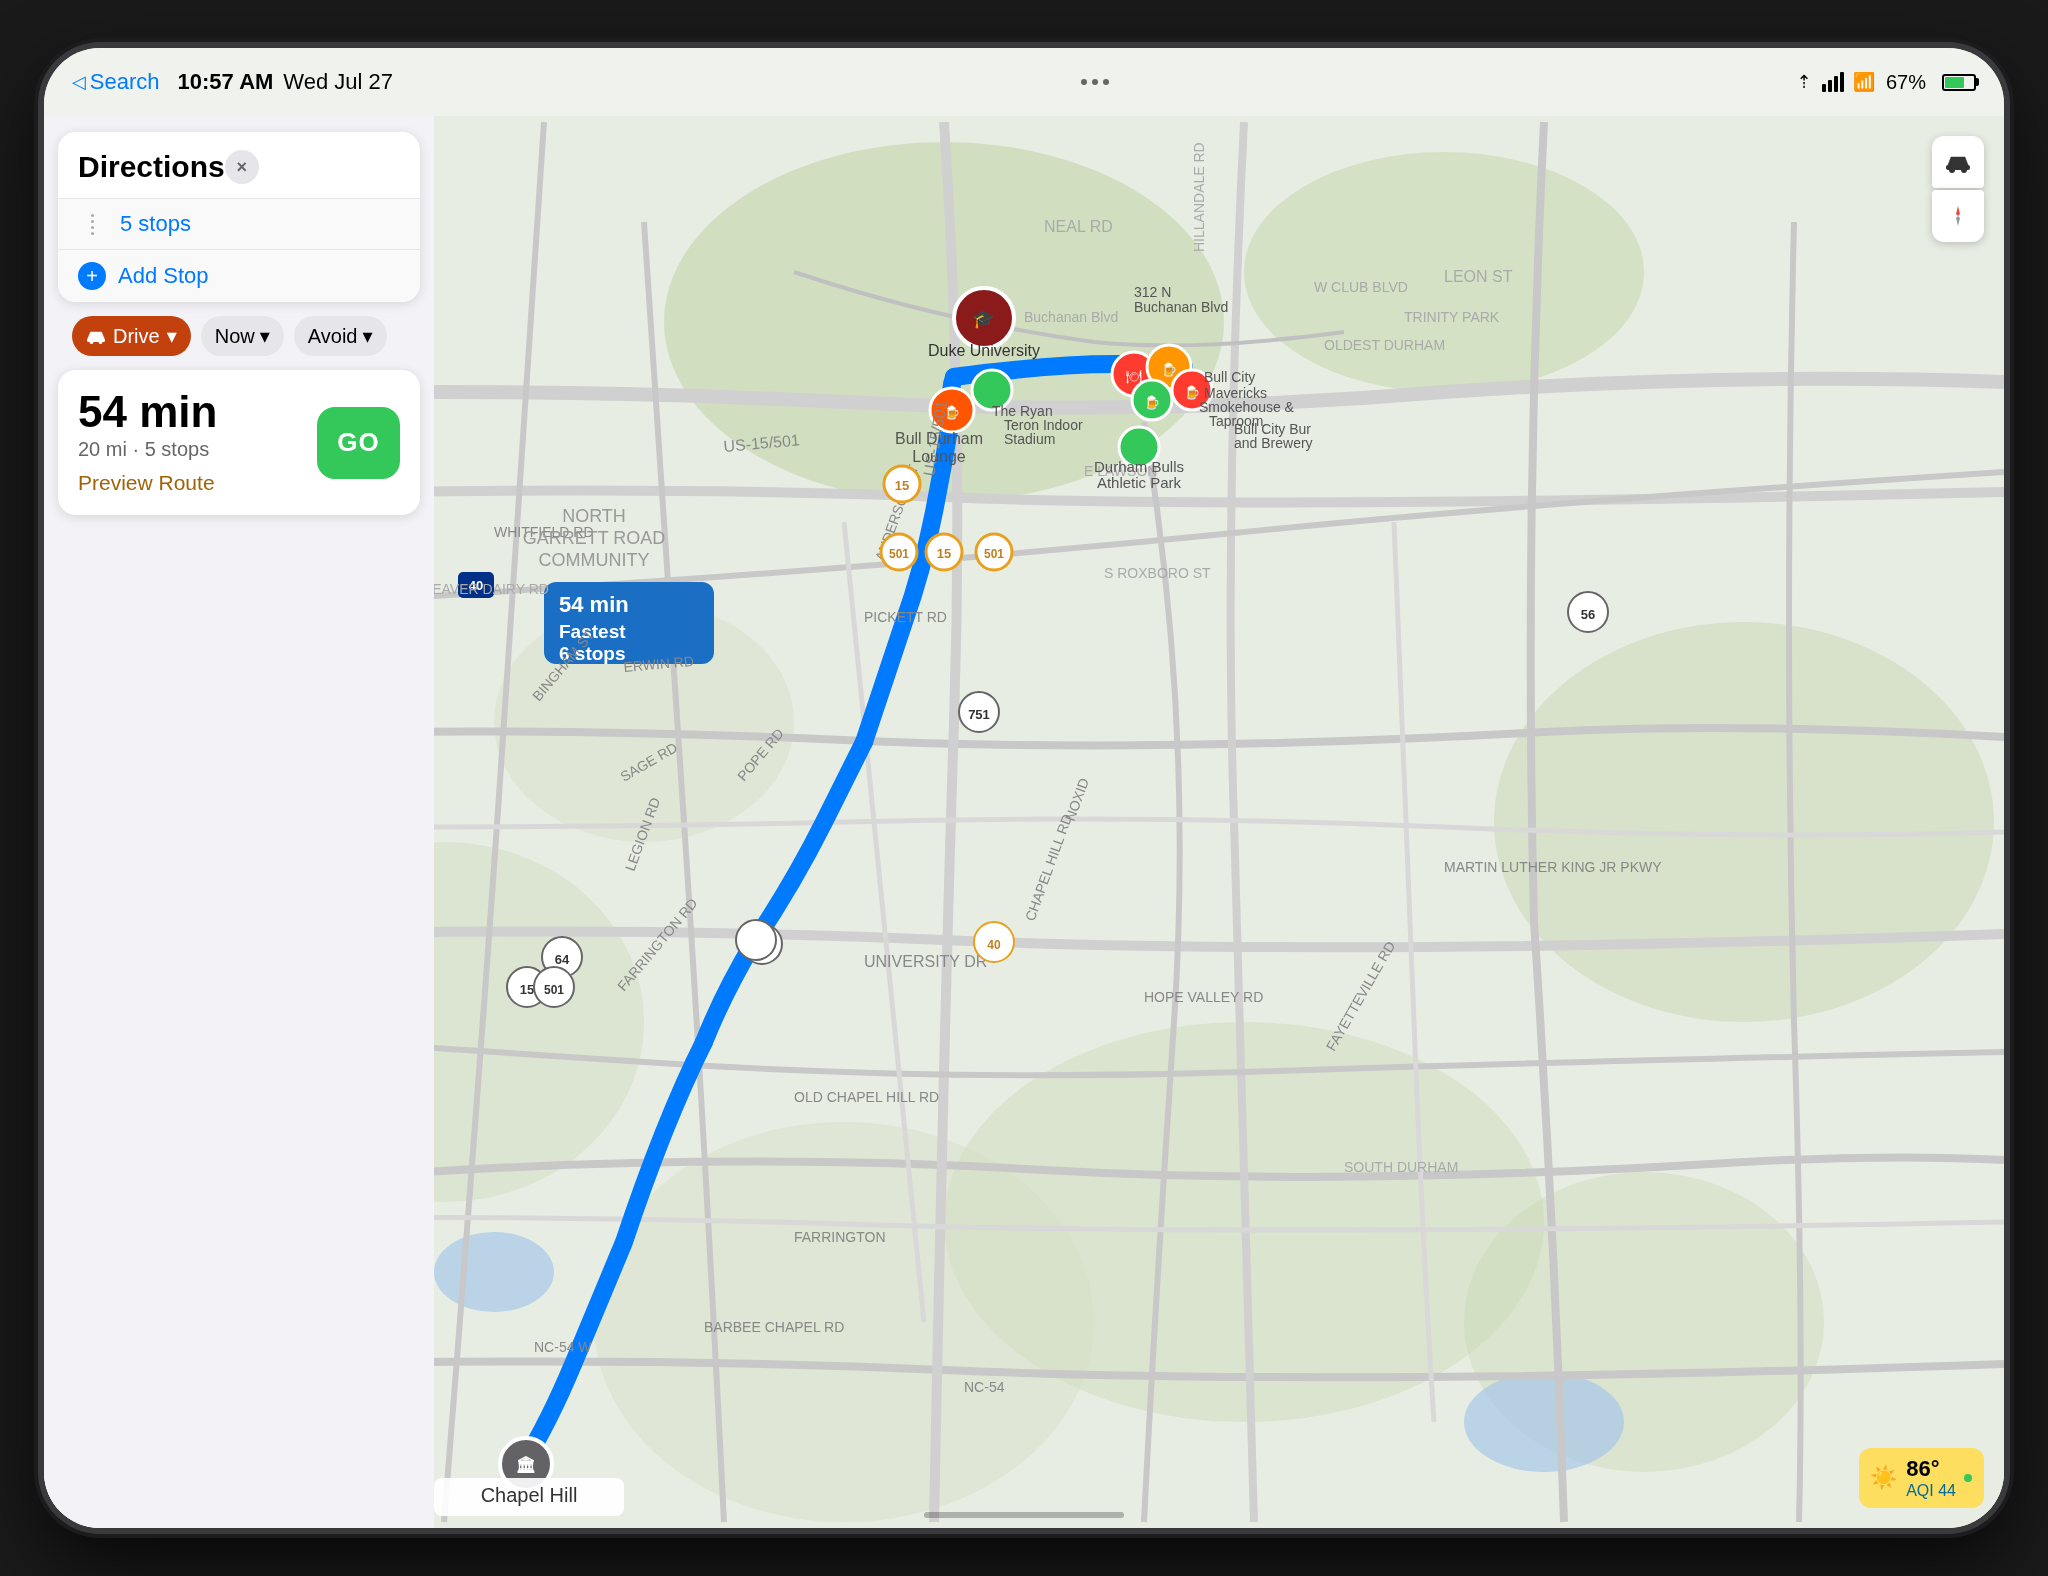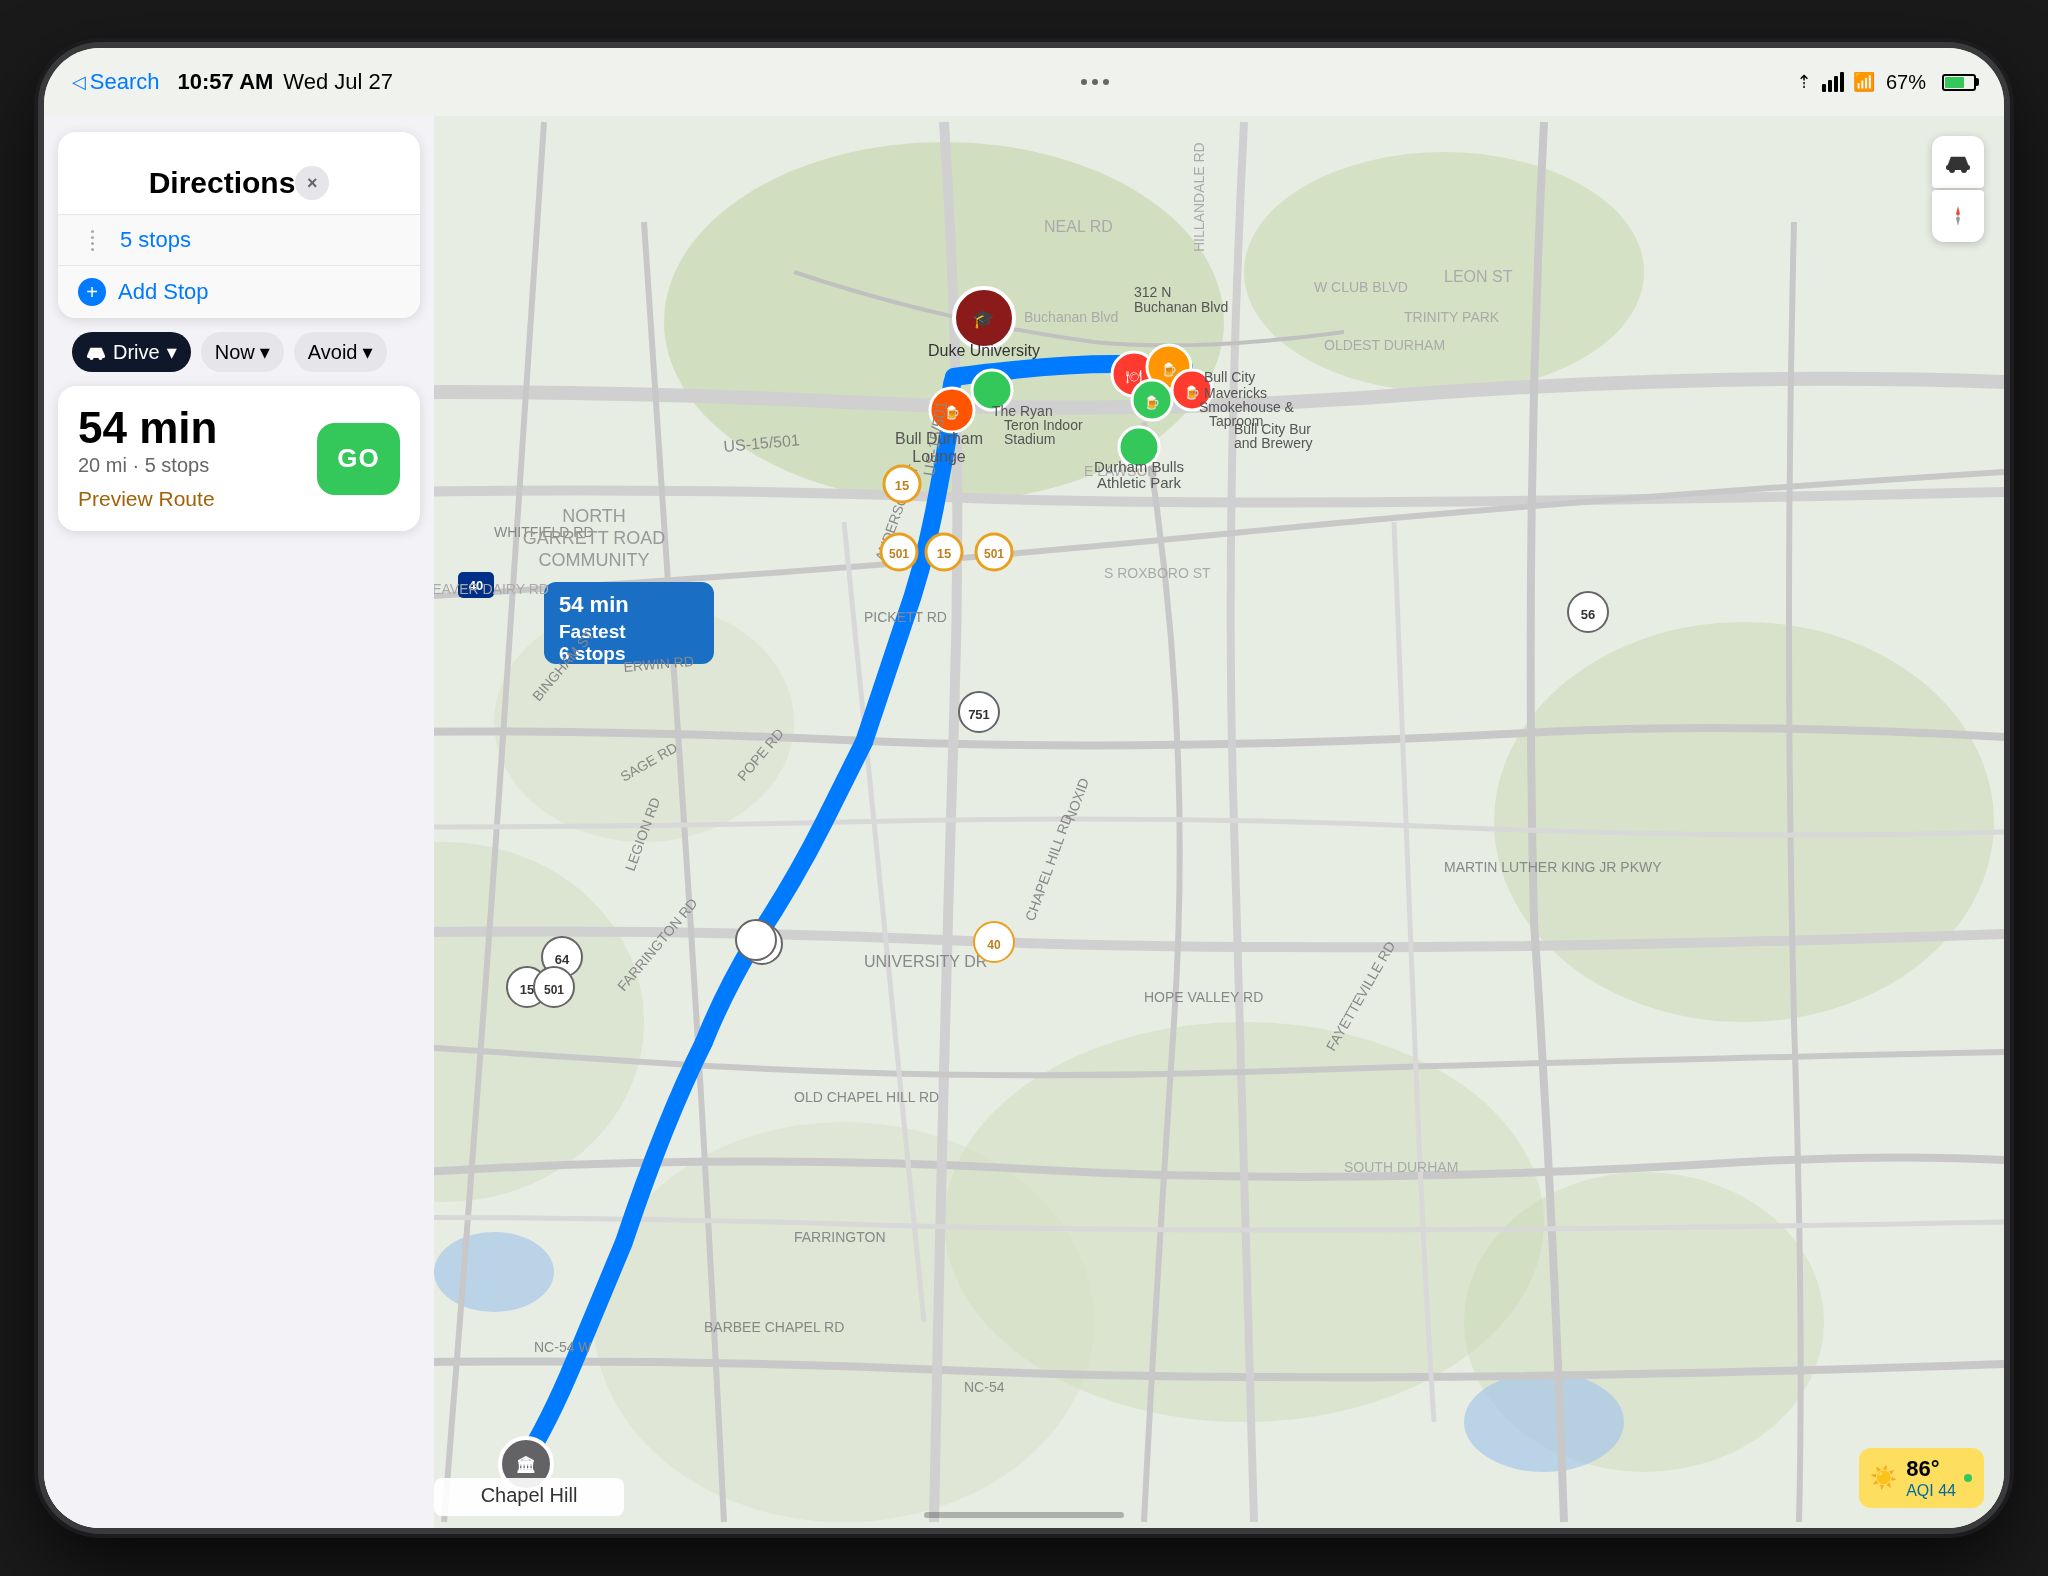--- a/index.html
+++ b/index.html
@@ -180,22 +180,22 @@
       background: white;
       margin: 16px 14px 0;
       border-radius: 18px;
       overflow: hidden;
       box-shadow: 0 2px 12px rgba(0,0,0,0.12);
     }
 
     .directions-header {
       display: flex;
       align-items: center;
-      justify-content: center;
-      padding: 34px 20px 14px;
+      justify-content: flex-start;
+      padding: 18px 20px 14px;
     }
 
     .directions-title {
       font-size: 30px;
       font-weight: 700;
       color: #000;
     }
 
     .close-button {
       width: 34px;
@@ -302,21 +302,21 @@
       align-items: center;
       gap: 10px;
       padding: 14px 14px;
       margin: 0 14px;
     }
 
     .transport-button {
       display: flex;
       align-items: center;
       gap: 7px;
-      background: #0f172a;
+      background: #c2410c;
       color: white;
       border-radius: 20px;
       padding: 8px 14px;
       font-size: 20px;
       font-weight: 500;
       cursor: pointer;
     }
 
     .transport-button svg {
       width: 20px;

